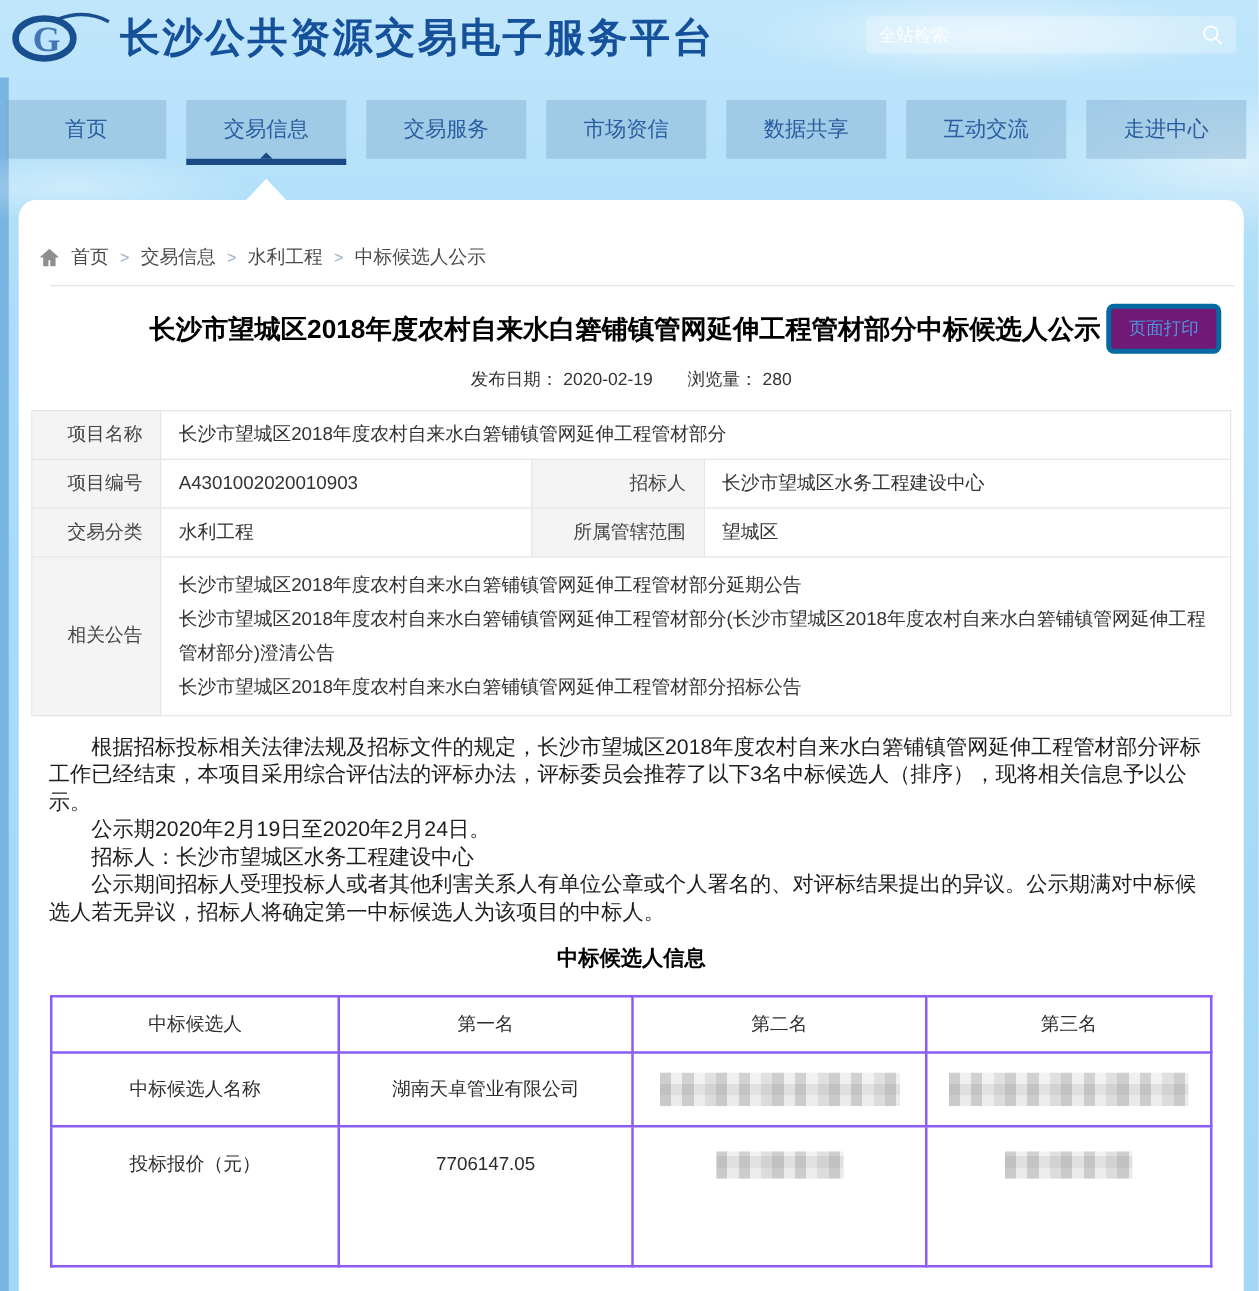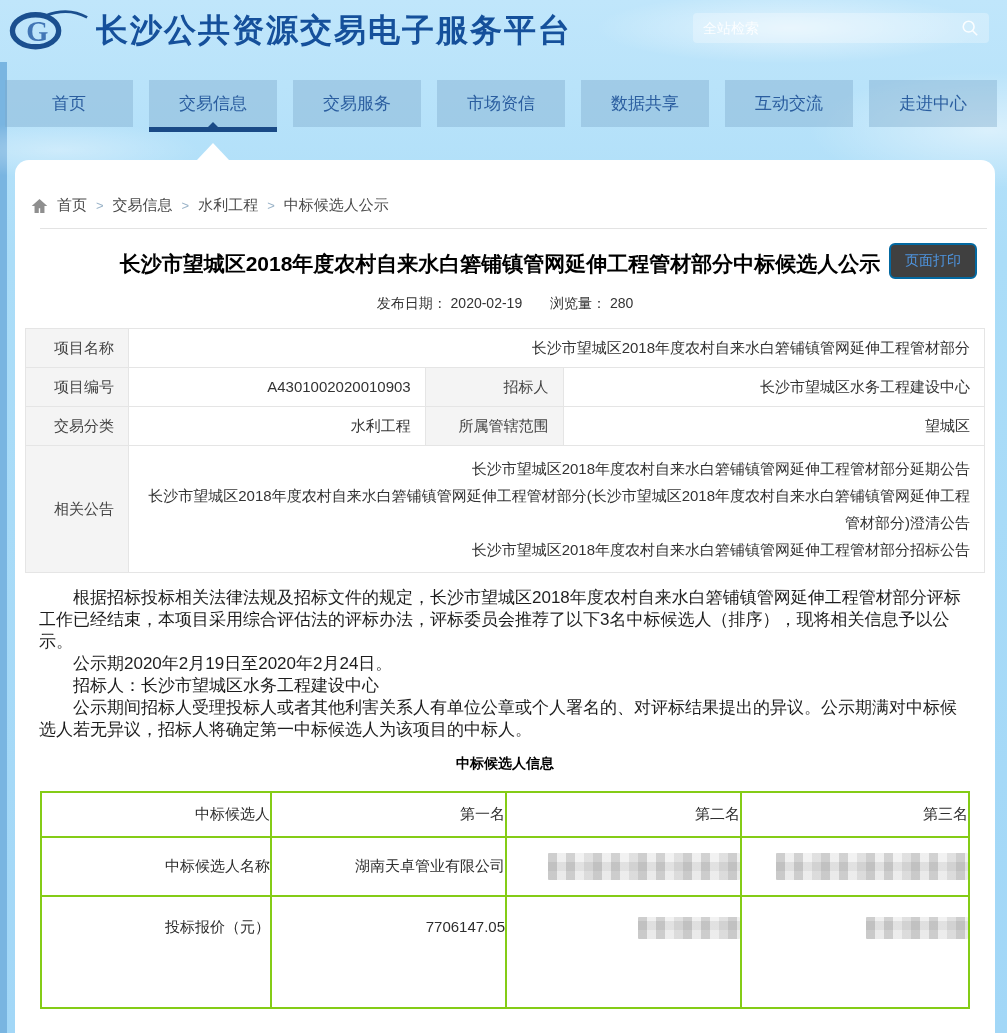--- a/index.html
+++ b/index.html
@@ -42,39 +42,39 @@
 
   .breadcrumb { display:flex; align-items:center; gap:9px; padding:36px 0 13px 16px; font-size:15px; color:#4a4a4a; }
   .breadcrumb .crumb { cursor:pointer; }
   .crumb-sep { color:#9ab3c8; font-size:13px; }
   .home-glyph { width:17px; height:16px; }
   .divider { border:none; border-top:1px solid #e3e3e3; margin:0 8px 0 25px; }
 
   .title-block { position:relative; padding:18px 110px 0 100px; }
   .page-title { font-size:21px; line-height:33px; font-weight:bold; color:#000; text-align:center; }
   .print-btn { position:absolute; right:18px; top:14px; padding:7px 14px; font-size:14px; color:#4e95e0;
-    border:2px solid #0369a1; border-radius:6px; background:#404040; cursor:pointer; font-family:inherit; }
+    border:4px solid #0369a1; border-radius:6px; background:#701a75; cursor:pointer; font-family:inherit; }
 
   .meta-line { text-align:center; font-size:14px; color:#333; margin-top:15px; }
   .meta-line .m-val { margin-right:24px; }
 
   
   .info-table { border-collapse:collapse; width:960px; margin:15px auto 0; font-size:15px; color:#333; }
-  .info-table td { border:1px solid #e5e5e5; padding:9px 14px; line-height:20px;text-align:right; }
+  .info-table td { border:1px solid #e5e5e5; padding:9px 14px; line-height:20px; }
   .info-table td.lbl { background:#f4f4f4; text-align:right; color:#444; }
   .related-list div { line-height:27px; cursor:pointer; }
 
   
   .article-body { margin:14px 24px 0; font-size:17px; line-height:22px; color:#1d1d1d; }
   .article-body p { text-indent:2em; }
-  .section-title { text-align:center; font-weight:bold; font-size:14px; color:#000; margin:14px 0 18px; }
+  .section-title { text-align:center; font-weight:bold; font-size:17px; color:#000; margin:14px 0 18px; }
 
   
   .bid-table { border-collapse:collapse; width:928px; margin:0 auto; font-size:15px; color:#2d2d2d; text-align:center; table-layout:fixed; }
-  .bid-table td { border:2px solid #84cc16; vertical-align:middle;text-align:right; }
+  .bid-table td { border:2px solid #8b5cf6; vertical-align:middle; }
   .bid-table .hdr td { height:45px; }
   .bid-table .name-row td { height:59px; }
   .bid-table .price-row td { height:112px; padding-top:12px; vertical-align:top; }
   .price-row .line { line-height:36px; }
 
   .redacted { display:inline-block; vertical-align:middle; border-radius:1px; filter:blur(.4px);
     background:
       repeating-linear-gradient(90deg, rgba(110,110,110,.28) 0 9px, rgba(210,210,210,.10) 9px 18px, rgba(90,90,90,.22) 18px 27px, rgba(230,230,230,.08) 27px 36px, rgba(150,150,150,.20) 36px 45px),
       repeating-linear-gradient(0deg, #ededed 0 9px, #e1e1e1 9px 18px, #f3f3f3 18px 27px); }
   .redacted.wide { width:192px; height:27px; }

